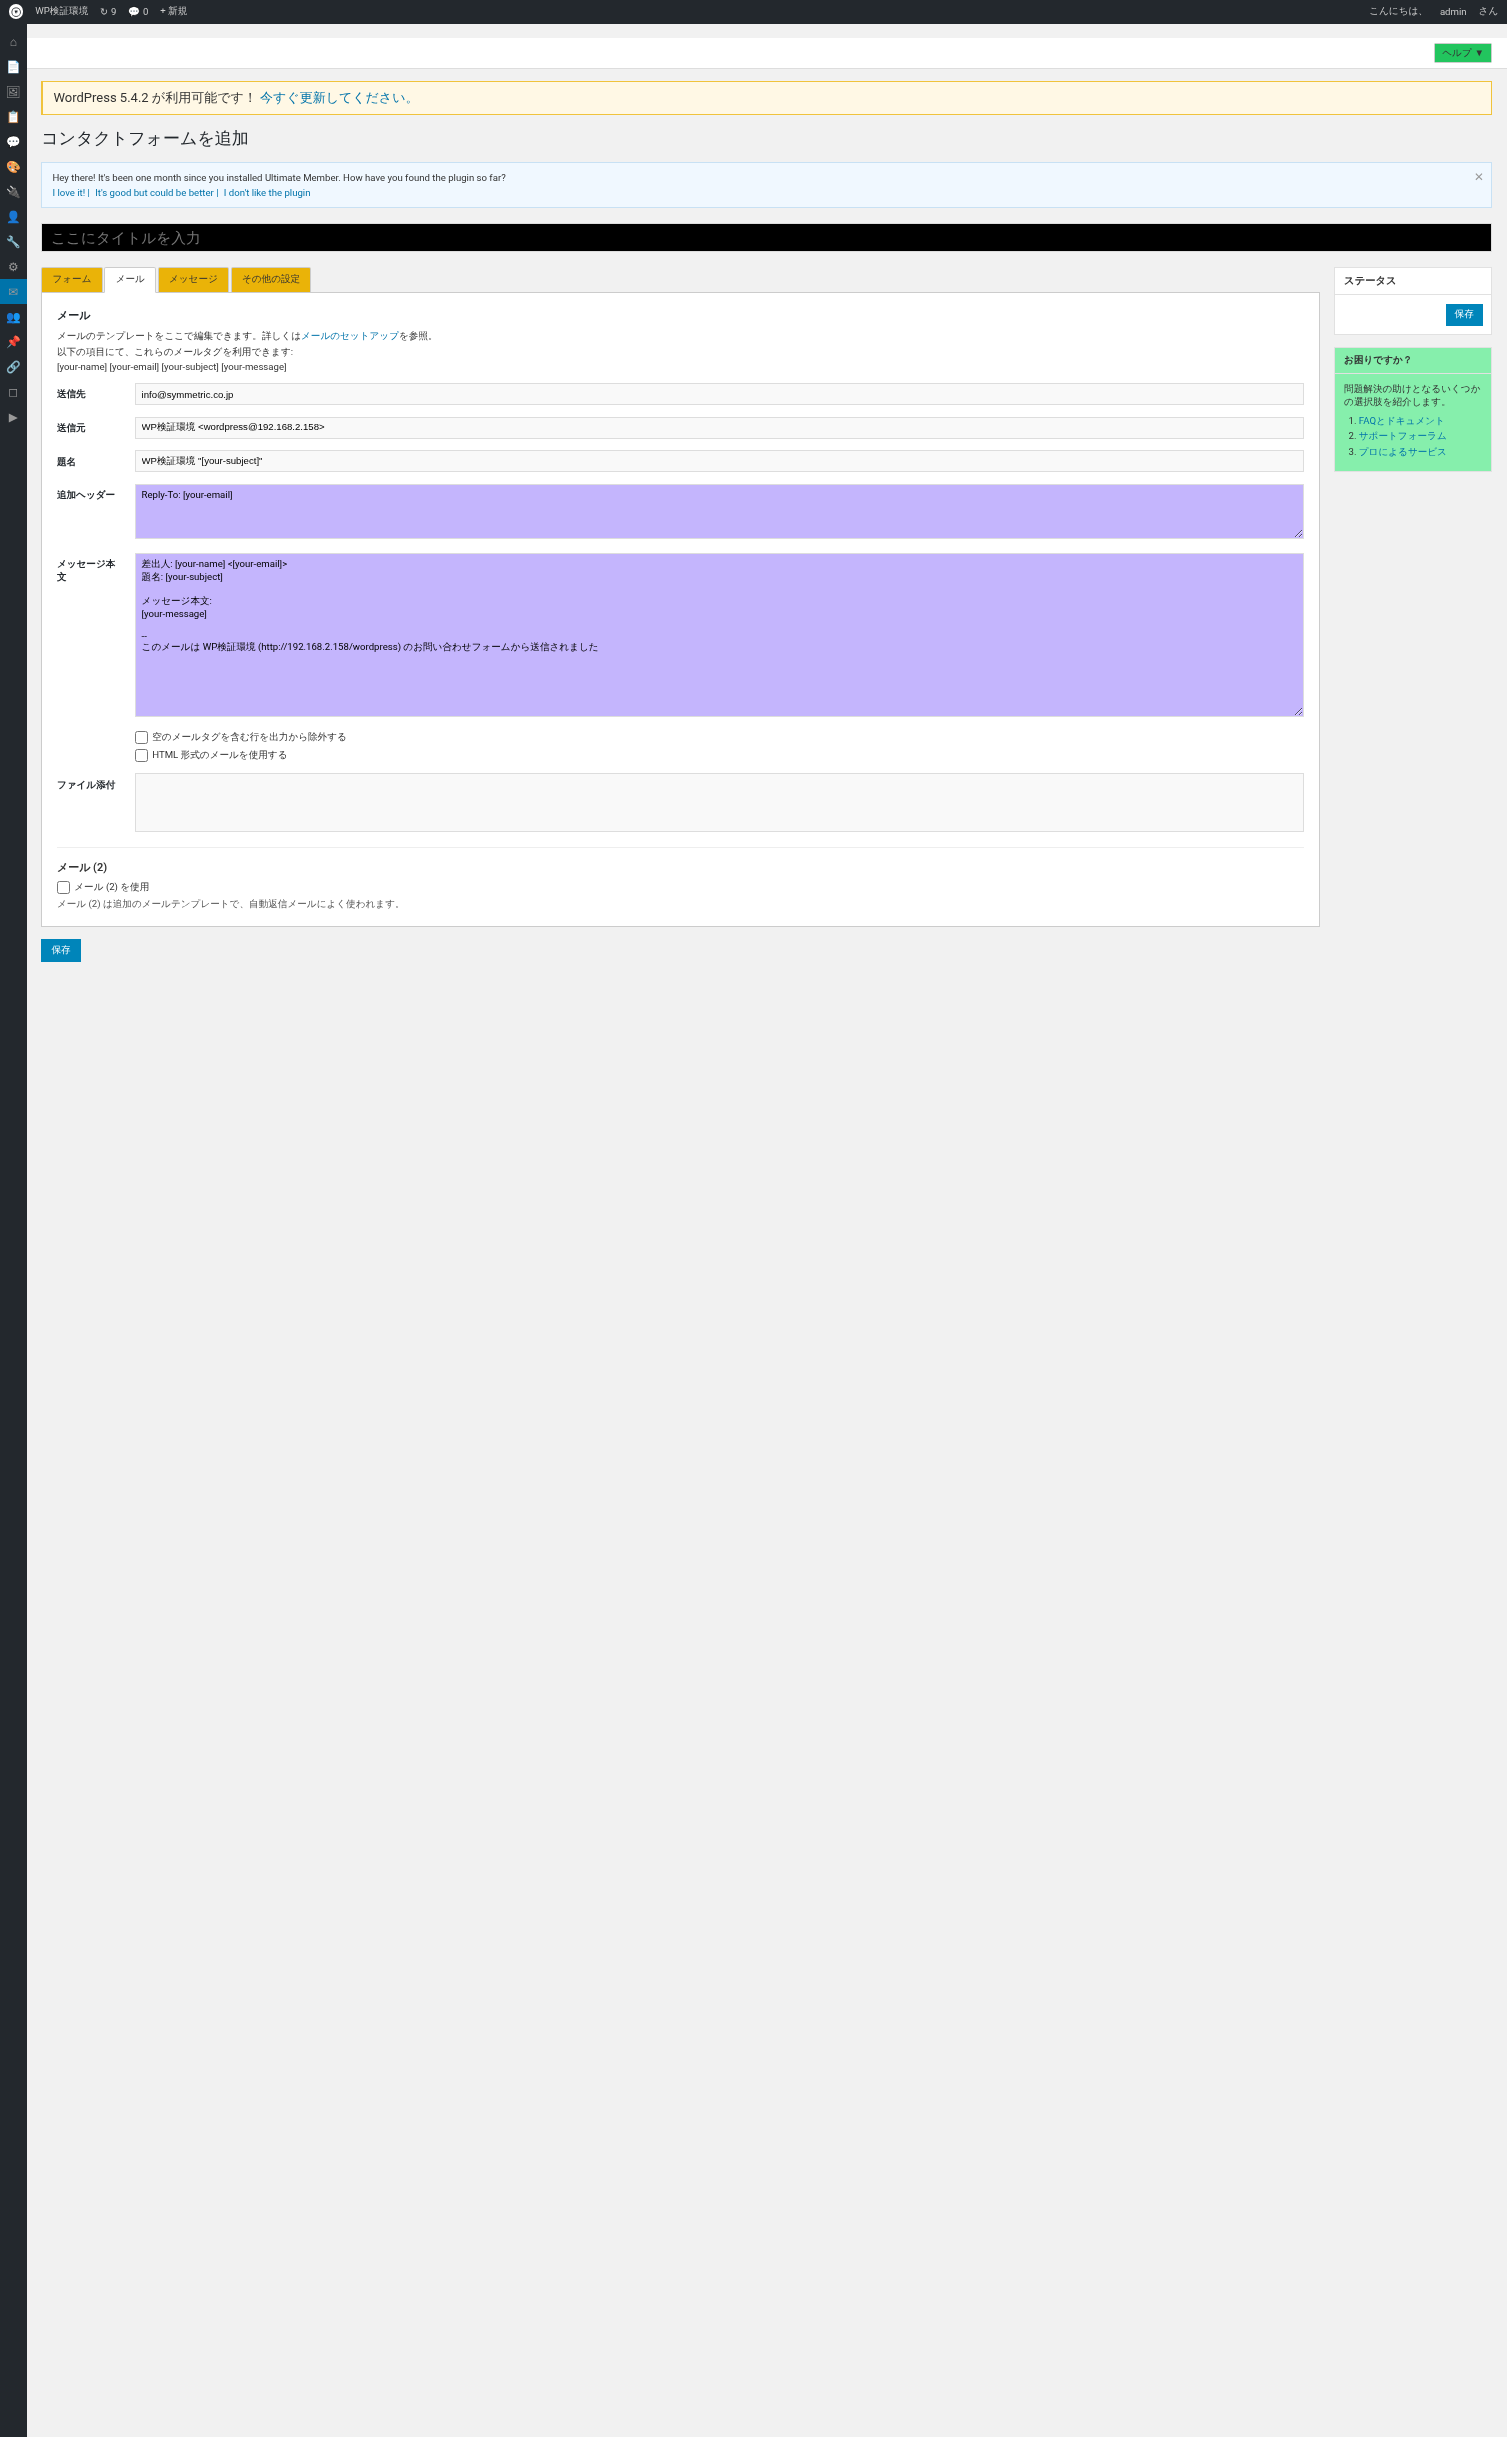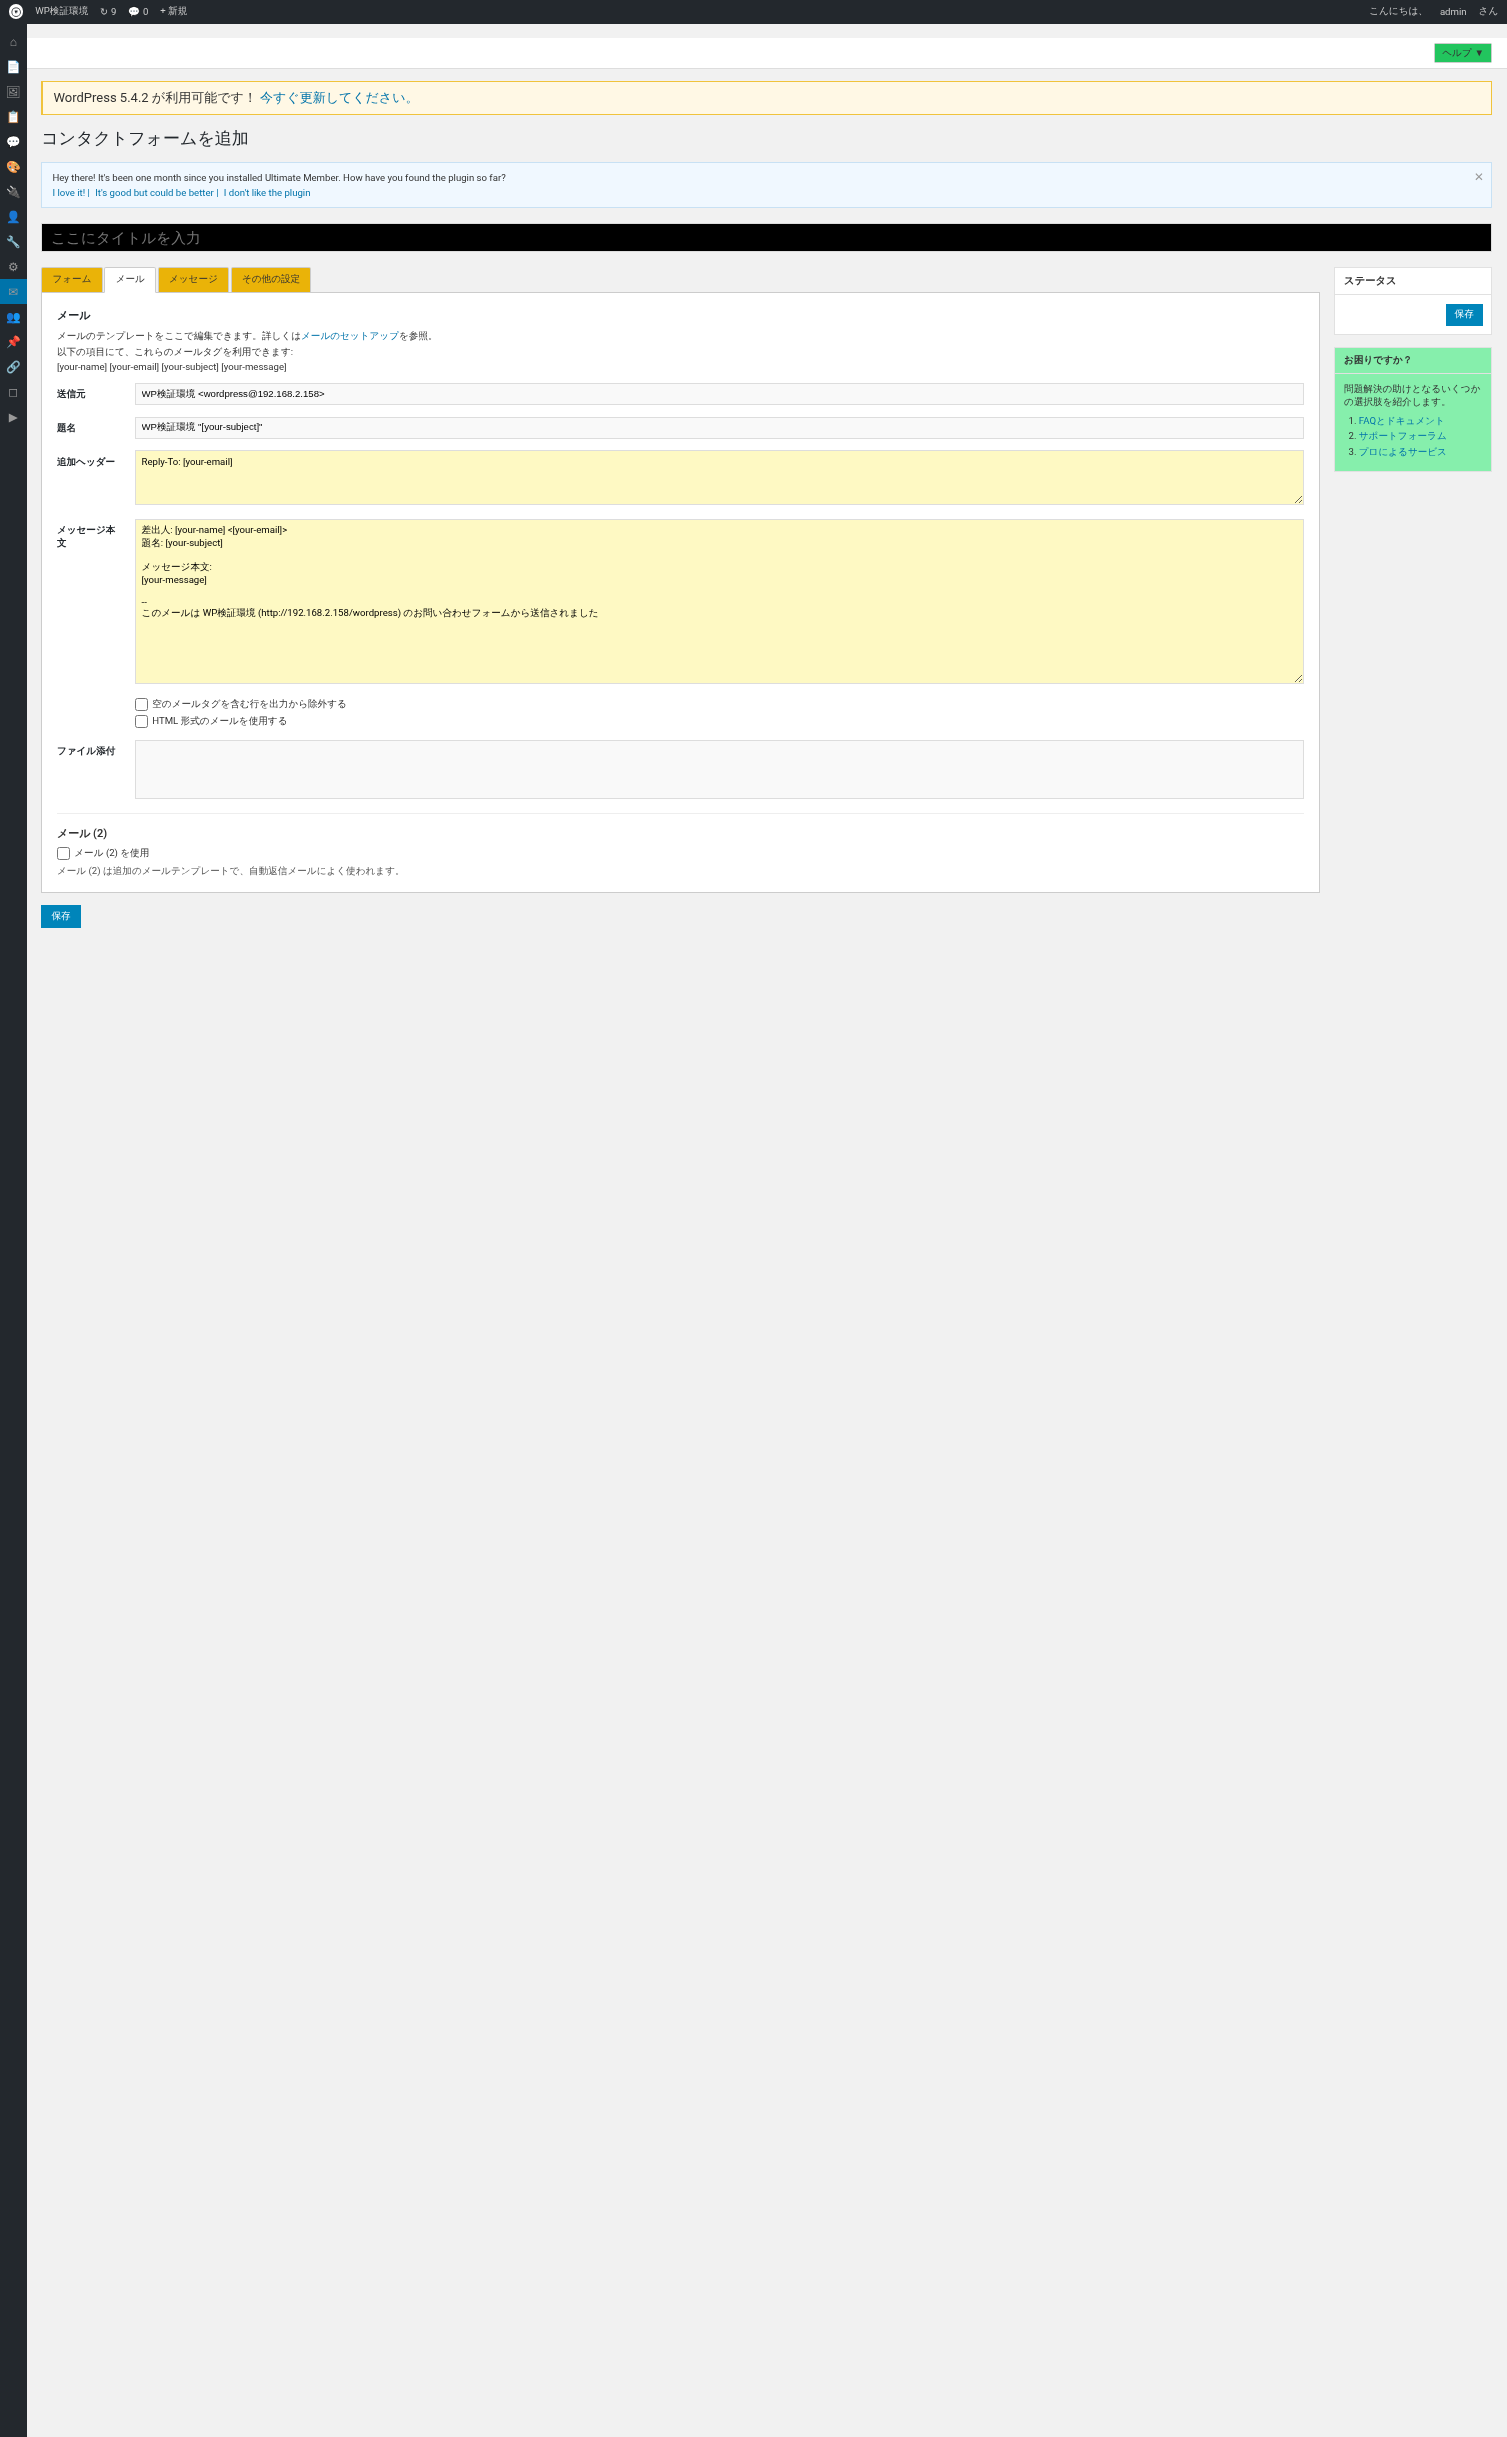--- a/index.html
+++ b/index.html
@@ -248,21 +248,21 @@
       padding: 4.4px 5.9px;
       border: 0.7px solid #ddd;
       font-size: 9.6px;
       background: #f9f9f9;
     }
     .form-textarea {
       width: 100%;
       padding: 4.4px 5.9px;
       border: 0.7px solid #ddd;
       font-size: 9.6px;
-      background: #fef9c3;
+      background: #c4b5fd;
       resize: vertical;
       font-family: inherit;
     }
 
     
     .checkbox-row {
       display: flex;
       align-items: center;
       gap: 4.4px;
       margin-bottom: 4.4px;
@@ -399,20 +399,26 @@
         <div class="tab-content">
 
           <div class="mail-section-title">メール</div>
 
           <div class="mail-desc">
             <span>メールのテンプレートをここで編集できます。詳しくは</span><a href="#">メールのセットアップ</a><span>を参照。</span><br>
             <span>以下の項目にて、これらのメールタグを利用できます:</span><br>
             <span>[your-name] [your-email] [your-subject] [your-message]</span>
           </div>
 
+          <div class="form-row">
+            <div class="form-label">送信先</div>
+            <div class="form-field">
+              <input type="text" class="form-input" value="info@symmetric.co.jp" style="">
+            </div>
+          </div>
 
           <div class="form-row">
             <div class="form-label">送信元</div>
             <div class="form-field">
               <input type="text" class="form-input" value="WP検証環境 &lt;wordpress@192.168.2.158&gt;" style="">
             </div>
           </div>
 
           <div class="form-row">
             <div class="form-label">題名</div>

